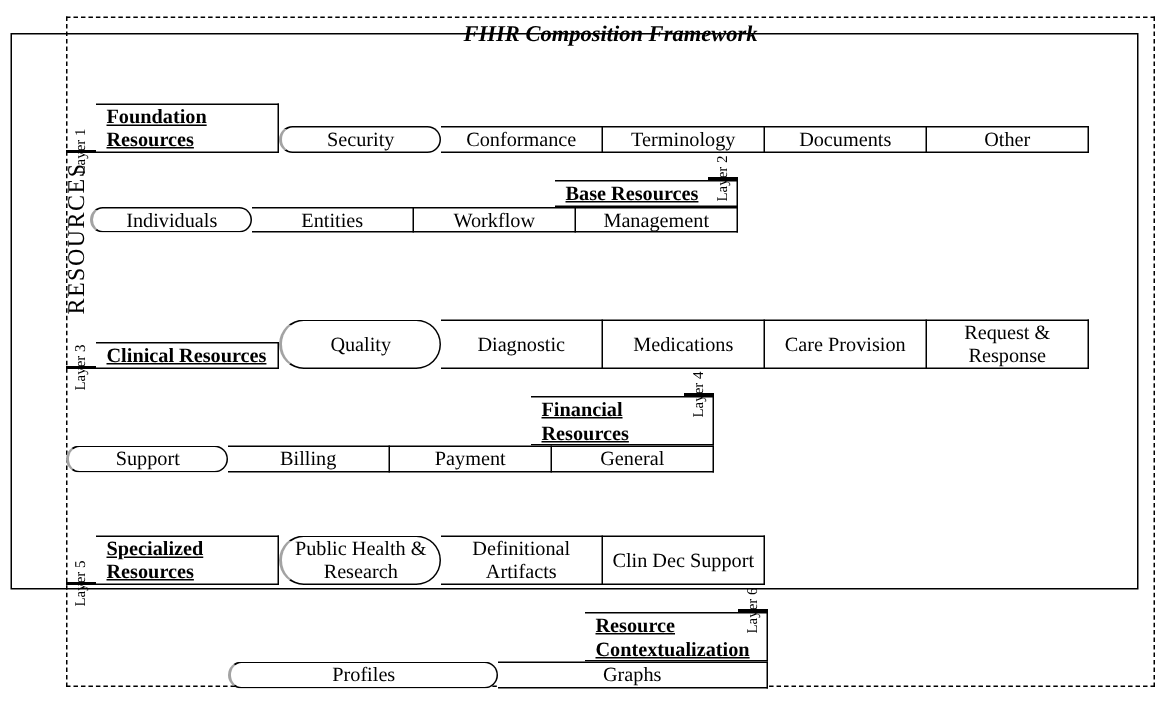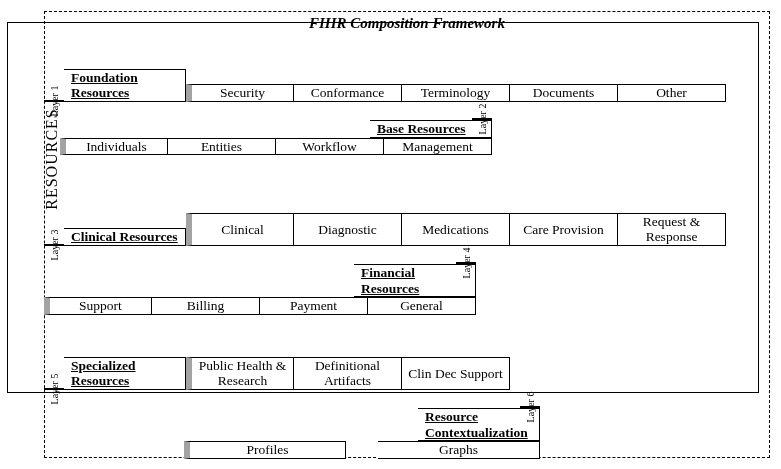--- a/index.html
+++ b/index.html
@@ -124,25 +124,25 @@
     background: #ffffff;
     display: flex;
     align-items: center;
     justify-content: center;
     text-align: center;
     font-size: 13.5px;
     line-height: 1.15;
     padding: 0 2px;
   }
   .cell.first {
-    border-left: 6px solid #a3a3a3;
+    border-left: 2px solid #a3a3a3;
+    border-radius: 21px;
   }
   .cell.wide {
-    width: 162px;
-    margin-left: 32px;
+    width: 180px;
   }
 
   
   #row-layer1 { left: 44px; top: 46px; }
   #row-layer2 { left: 60px; top: 118px; flex-direction: column; }
   #row-layer3 { left: 44px; top: 190px; }
   #row-layer4 { left: 44px; top: 262px; flex-direction: column; }
   #row-layer5 { left: 44px; top: 334px; }
   #row-layer6 { left: 44px; top: 406px; flex-direction: column; }
 </style>
@@ -190,21 +190,21 @@
   </div>
 
   <div class="layer-row" id="row-layer3">
     <div class="layer-tag">
       <span>Layer 3</span>
     </div>
     <div class="layer-name">
       <span>Clinical Resources</span>
     </div>
     <div class="cells">
-      <div class="cell first">Clinical</div>
+      <div class="cell first">Quality</div>
       <div class="cell">Diagnostic</div>
       <div class="cell">Medications</div>
       <div class="cell">Care Provision</div>
       <div class="cell">Request &amp; Response</div>
     </div>
   </div>
 
   <div class="layer-row" id="row-layer4">
     <div class="layer-tag">
       <span>Layer 4</span>

